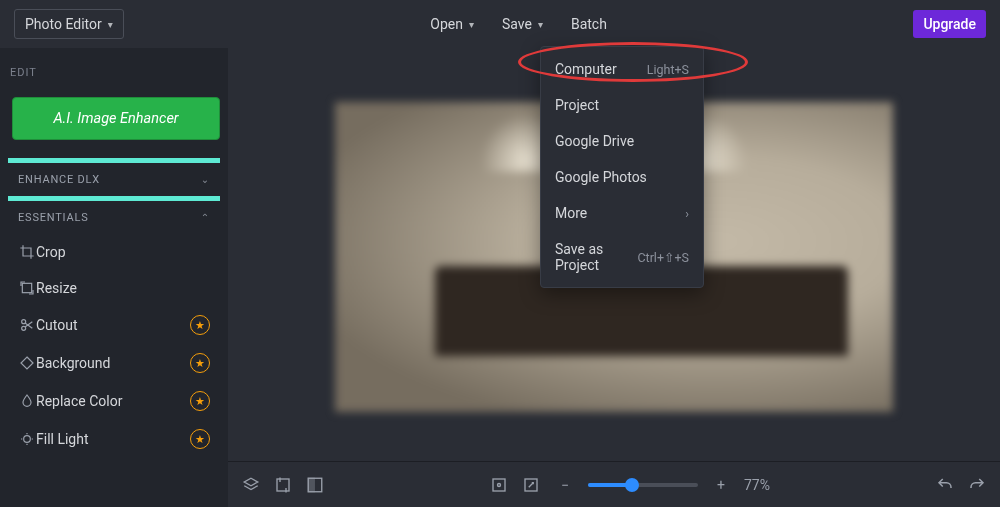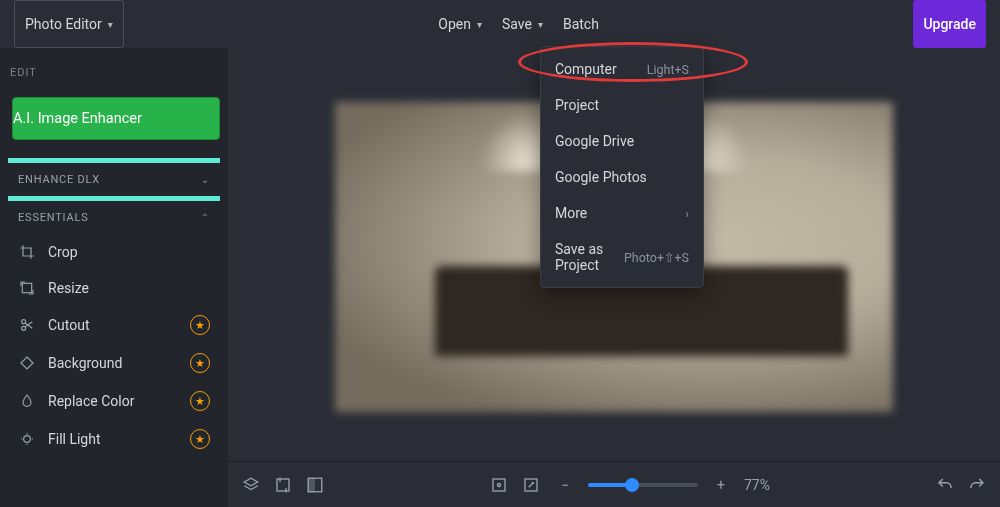--- a/index.html
+++ b/index.html
@@ -1,29 +1,29 @@
 <!DOCTYPE html>
 <html><head>
 <meta charset="utf-8">
 <style>
 * { margin:0; padding:0; box-sizing:border-box; font-family:-apple-system,BlinkMacSystemFont,"Segoe UI",Roboto,sans-serif; }
 body { width:1000px; height:507px; background:#22252c; color:#d5d7db; overflow:hidden; position:relative; font-size:14px; }
-.topbar { height:48px; background:#2a2d35; display:flex; padding:0 14px; }
+.topbar { height:48px; background:#2a2d35; display:flex; align-items:center; padding:0 14px; gap:8px; }
 .tb-btn { padding:6px 10px; border-radius:3px; cursor:pointer; display:flex; align-items:center; gap:6px; color:#d5d7db; }
 .tb-btn.bordered { border:1px solid #4a4e58; }
 .chev { font-size:10px; opacity:.8; }
 .spacer { flex:1; }
 .upgrade { background:#6d28d9; color:#fff; font-weight:500; }
 .main { display:flex; height:459px; }
 .sidebar { width:228px; background:#22252c; overflow-y:auto; padding:8px 8px 0 8px; position:relative; }
 .sidebar::-webkit-scrollbar{width:6px;} .sidebar::-webkit-scrollbar-thumb{background:#4a4e58;border-radius:3px;}
 .section-title { font-size:11px; letter-spacing:1px; color:#7c818d; padding:10px 8px 16px 2px; display:flex; align-items:center; justify-content:space-between; }
-.ai-btn { background:#27b24a; color:#fff; padding:12px 0; border-radius:4px; margin:2px 0 18px 4px; font-size:14.5px; cursor:pointer; border:1px solid #1f8e3a; }
+.ai-btn { background:#27b24a; color:#fff; text-align:center; padding:12px 0; border-radius:4px; margin:2px 0 18px 4px; font-size:14.5px; cursor:pointer; border:1px solid #1f8e3a;font-style:italic; }
 .panel-header { display:flex; justify-content:space-between; align-items:center; padding:10px 10px; font-size:11px; letter-spacing:.8px; color:#9aa0ab; border-top:5px solid #5eead4; cursor:pointer;text-align:center; }
-.tool { display:flex; align-items:center; gap:12px; padding:9px 10px; cursor:pointer; color:#d5d7db; font-size:14px; }
+.tool { display:flex; align-items:center; gap:0; padding:9px 10px; cursor:pointer; color:#d5d7db; font-size:14px; }
 .tool .ic { width:18px; height:18px; display:inline-flex; align-items:center; justify-content:center; color:#9aa0ab; }
 .star { margin-left:auto; width:20px; height:20px; border-radius:50%; border:1.5px solid #f59e0b; display:flex; align-items:center; justify-content:center; font-size:11px; color:#f59e0b; }
 .canvas-wrap { flex:1; background:#2a2d35; display:flex; flex-direction:column; position:relative; }
 .canvas { flex:1; display:flex; align-items:flex-start; justify-content:center; padding-top:54px; }
 .photo { width:558px; height:310px; background:
   radial-gradient(ellipse at 68% 45%, #c3b9a7 0%, #b7ad9b 35%, #766d5f 80%),
   linear-gradient(180deg,#4a4237 0%,#4a4237 30%,#b9af9e 30%,#b9af9e 70%,#40382d 100%);
  filter:blur(4px); position:relative; overflow:hidden; }
 .photo::after { content:""; position:absolute; left:18%; right:8%; bottom:18%; height:90px; background:#2f2721; border-radius:6px 6px 0 0; filter:blur(1px); }
 .photo::before { content:""; position:absolute; top:10px; left:20%; right:20%; height:60px; background:
@@ -229,16 +229,16 @@
     </div>
     <div class="dd-item">
       <span>Google Photos</span>
     </div>
     <div class="dd-item">
       <span>More</span>
       <span class="shortcut">›</span>
     </div>
     <div class="dd-item">
       <span>Save as Project</span>
-      <span class="shortcut">Photo+⇧+S</span>
+      <span class="shortcut">Ctrl+⇧+S</span>
     </div>
   </div>
 <div class="ellipse"></div>
 
 </body></html>

